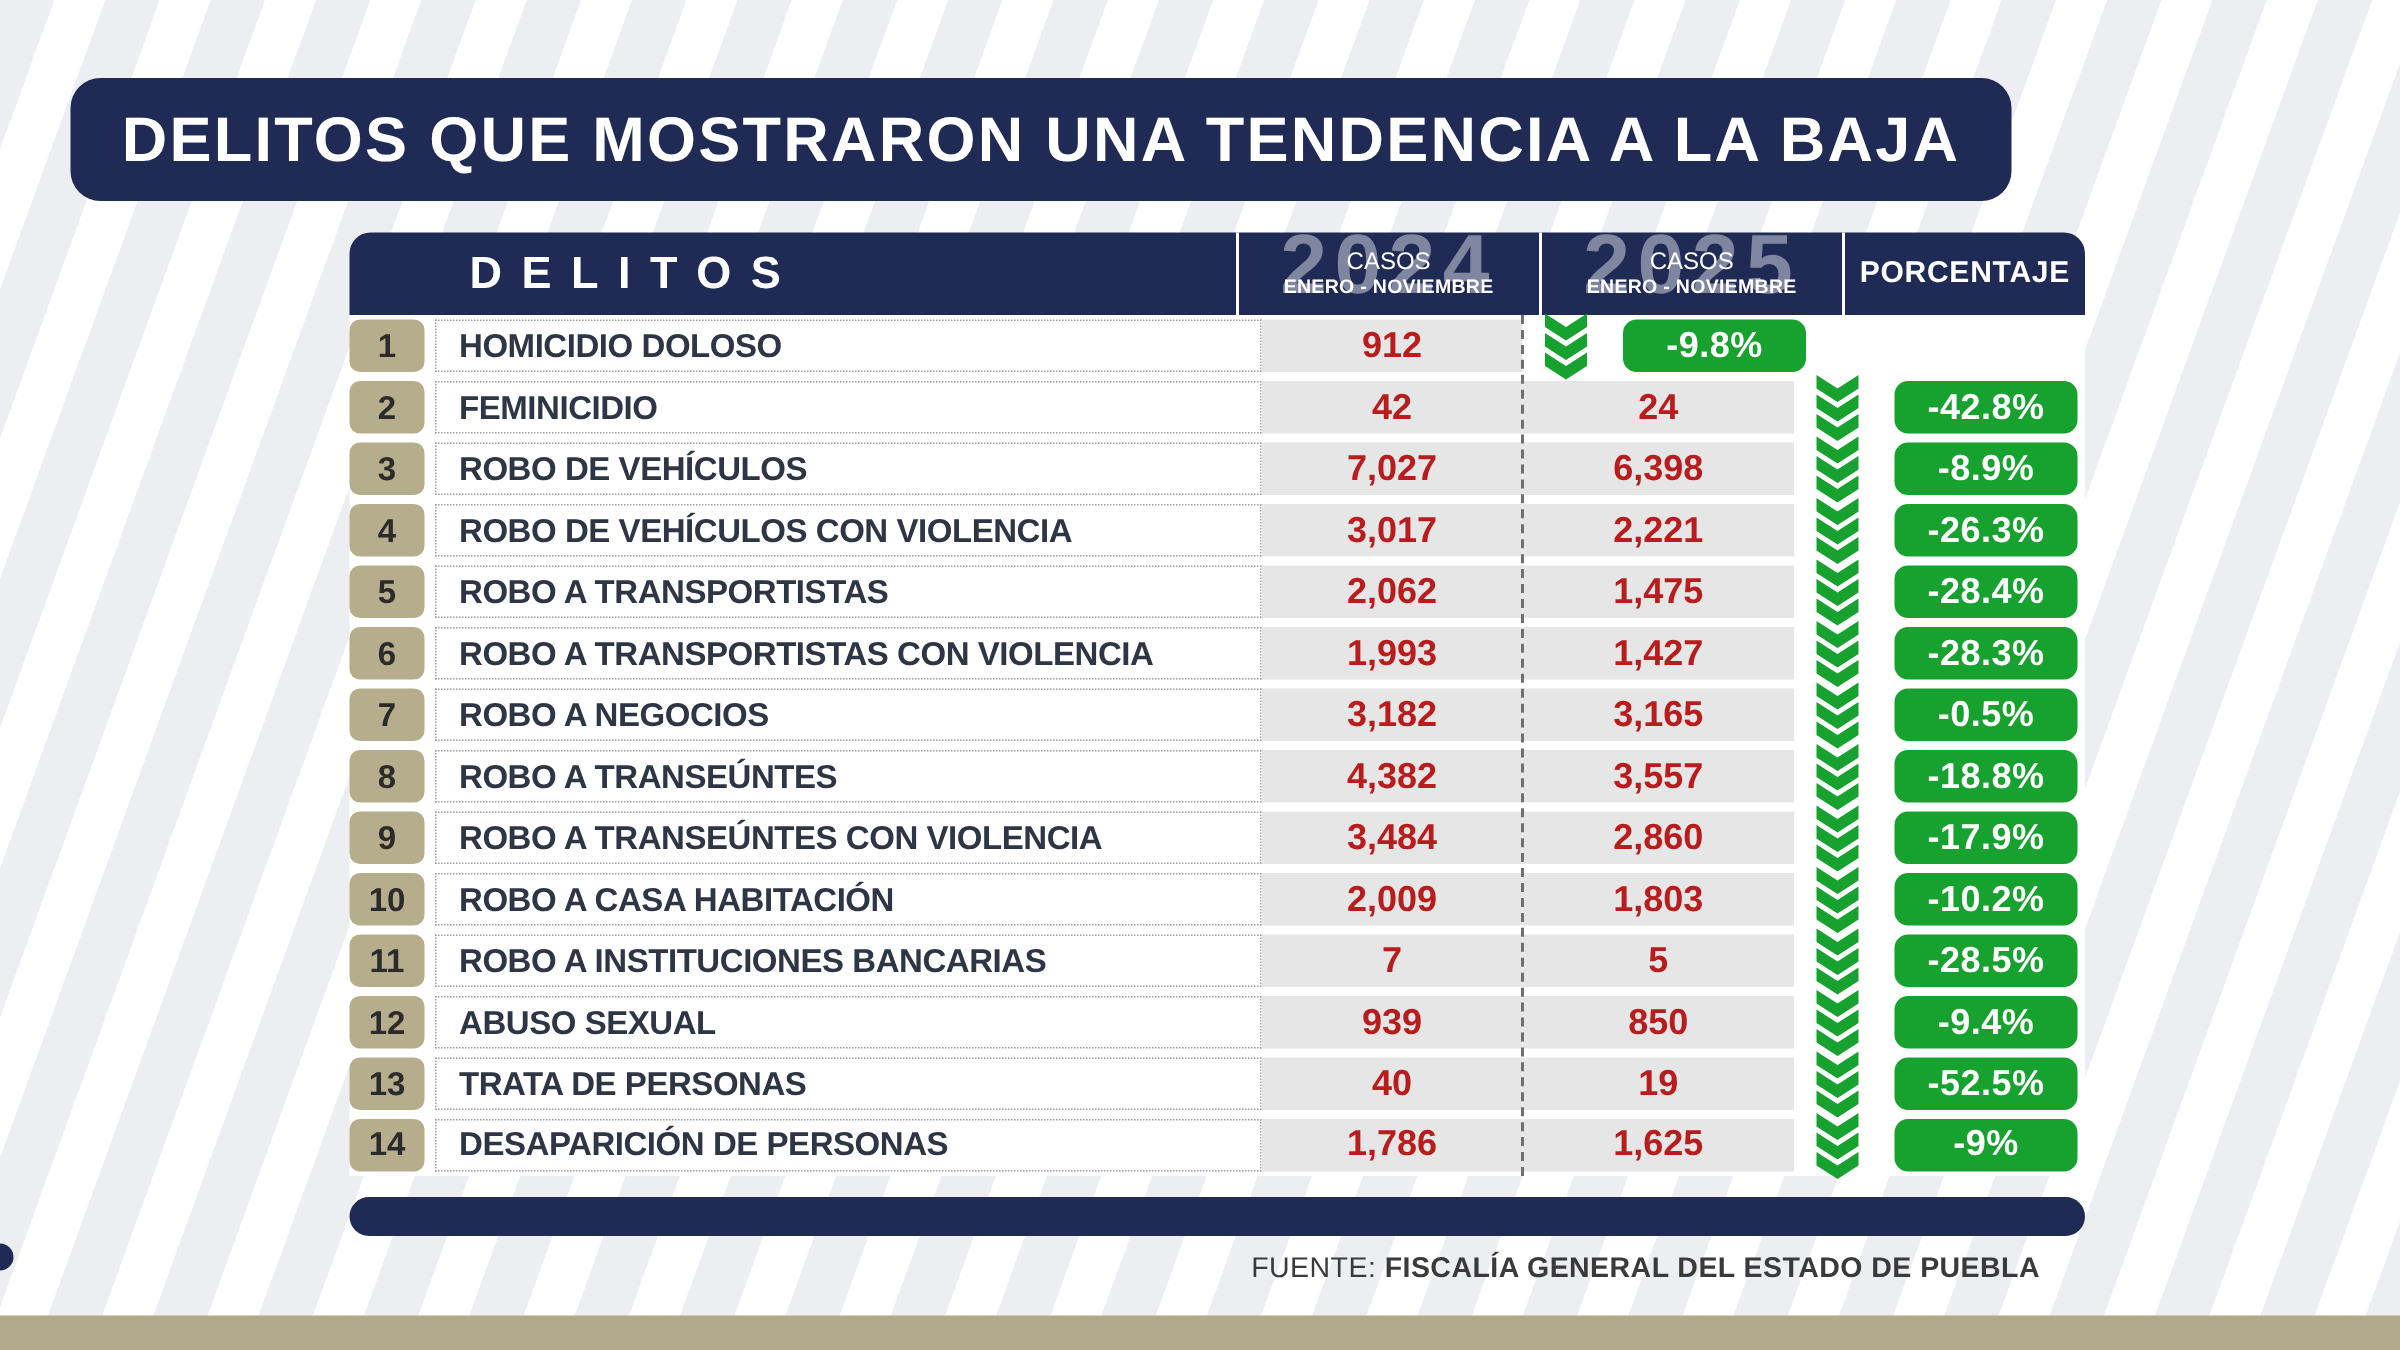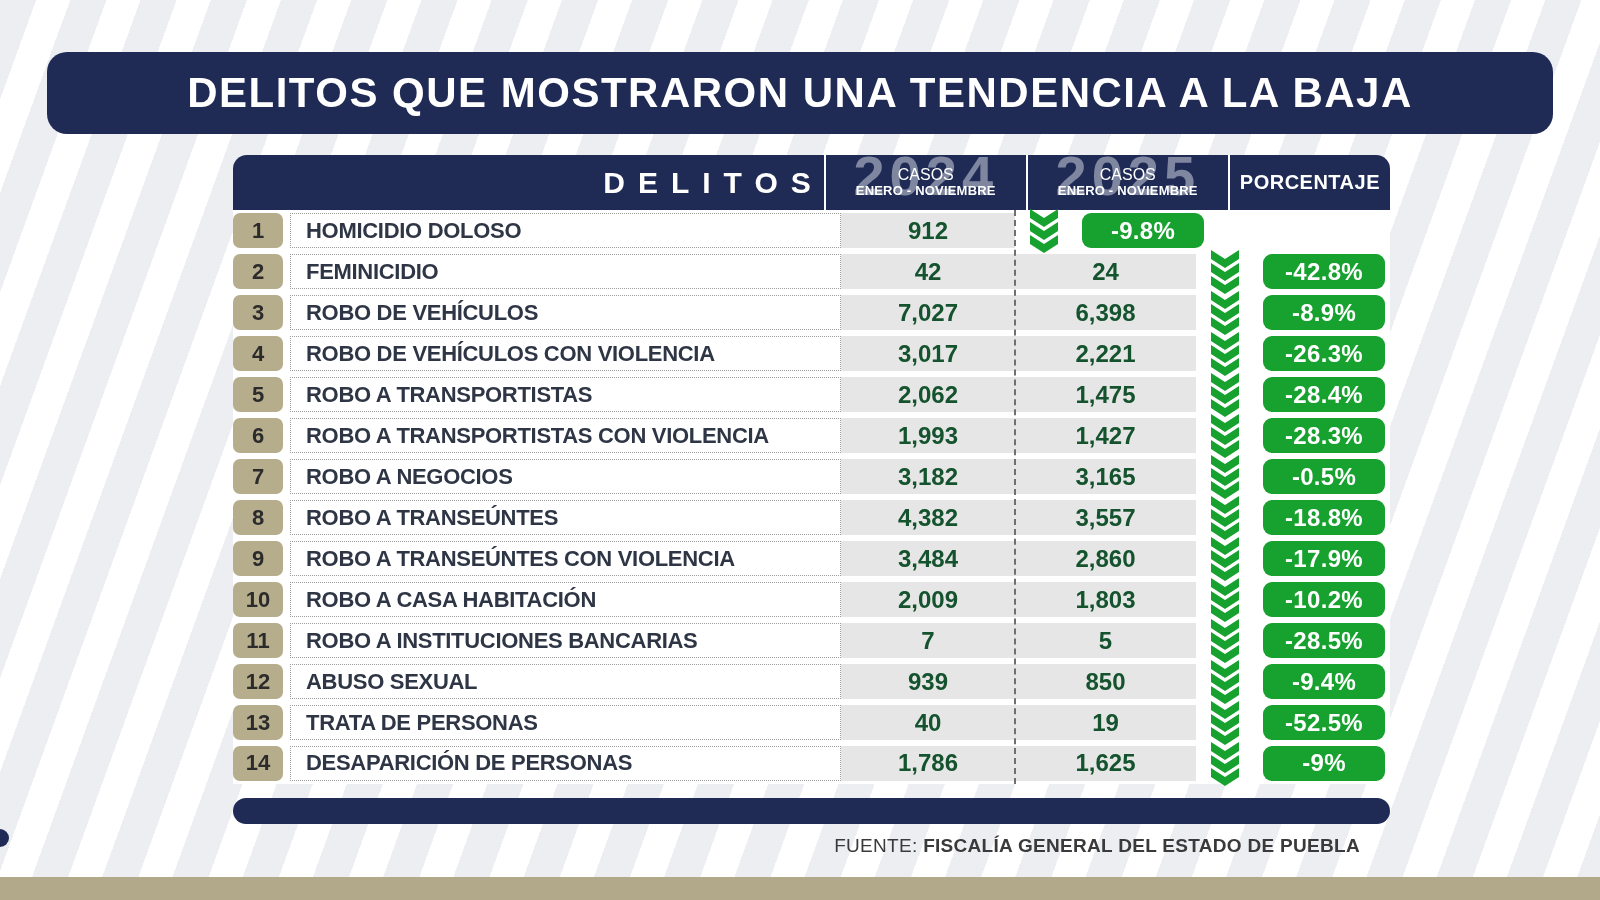--- a/index.html
+++ b/index.html
@@ -3,35 +3,35 @@
 <meta charset="utf-8">
 <style>
   html,body{margin:0;padding:0;background:#fff;}
   .stage{
     position:relative;width:1600px;height:900px;overflow:hidden;
     font-family:"Liberation Sans",sans-serif;
     background:repeating-linear-gradient(110deg,#edeef1 0 34px,#ffffff 34px 66px);
   }
   
   .banner{
-    position:absolute;left:47px;top:52px;width:1506px;height:82px;
+    position:absolute;left:47px;top:52px;width:1294px;height:82px;
     background:#1f2a55;border-radius:20px;
     display:flex;align-items:center;justify-content:center;
   }
   .banner span{
     color:#ffffff;font-size:42px;font-weight:800;letter-spacing:1.5px;white-space:nowrap;
   }
   
   .table{position:absolute;left:233px;top:155px;width:1157px;}
   .thead{
     display:flex;height:55px;background:#1f2a55;
     border-radius:14px 14px 0 0;color:#fff;
   }
   .th{box-sizing:border-box;display:flex;align-items:center;justify-content:center;position:relative;}
-  .th-delitos{width:608px;justify-content:flex-end;padding-left:80px;border-right:2px solid #fff;}
+  .th-delitos{width:608px;justify-content:flex-start;padding-left:80px;border-right:2px solid #fff;}
   .th-delitos span{font-size:30px;font-weight:800;letter-spacing:13px;}
   .th-casos{width:208px;border-right:2px solid #fff;flex-direction:column;line-height:1.15;}
   .th-casos.second{width:208px;}
   .casos-top{font-size:16px;font-weight:400;position:relative;z-index:1;}
   .casos-sub{font-size:13px;font-weight:800;position:relative;z-index:1;letter-spacing:.2px;}
   .wm{
     position:absolute;left:0;right:0;top:-7px;text-align:center;z-index:0;
     font-size:56px;font-weight:800;letter-spacing:5px;line-height:1;
     color:rgba(204,209,222,0.55);pointer-events:none;
   }
@@ -54,21 +54,21 @@
   }
   .name{
     box-sizing:border-box;width:551px;background:#fff;
     border:1.5px dotted #9d9d9d;
     display:flex;align-items:center;padding-left:15px;
     font-size:22px;font-weight:800;color:#2e3545;letter-spacing:-0.3px;white-space:nowrap;
   }
   .case{
     width:174px;background:#e6e6e6;
     display:flex;align-items:center;justify-content:center;
-    font-size:24px;font-weight:800;color:#14532d;
+    font-size:24px;font-weight:800;color:#b91c1c;
   }
   .case.c2{width:181px;}
   .chev{
     width:57px;display:flex;align-items:center;justify-content:center;overflow:visible;
   }
   .chev svg{display:block;}
   .badge{
     width:122px;margin-left:10px;background:#17a12e;border-radius:9px;
     display:flex;align-items:center;justify-content:center;
     font-size:24px;font-weight:800;color:#ffffff;letter-spacing:.3px;

